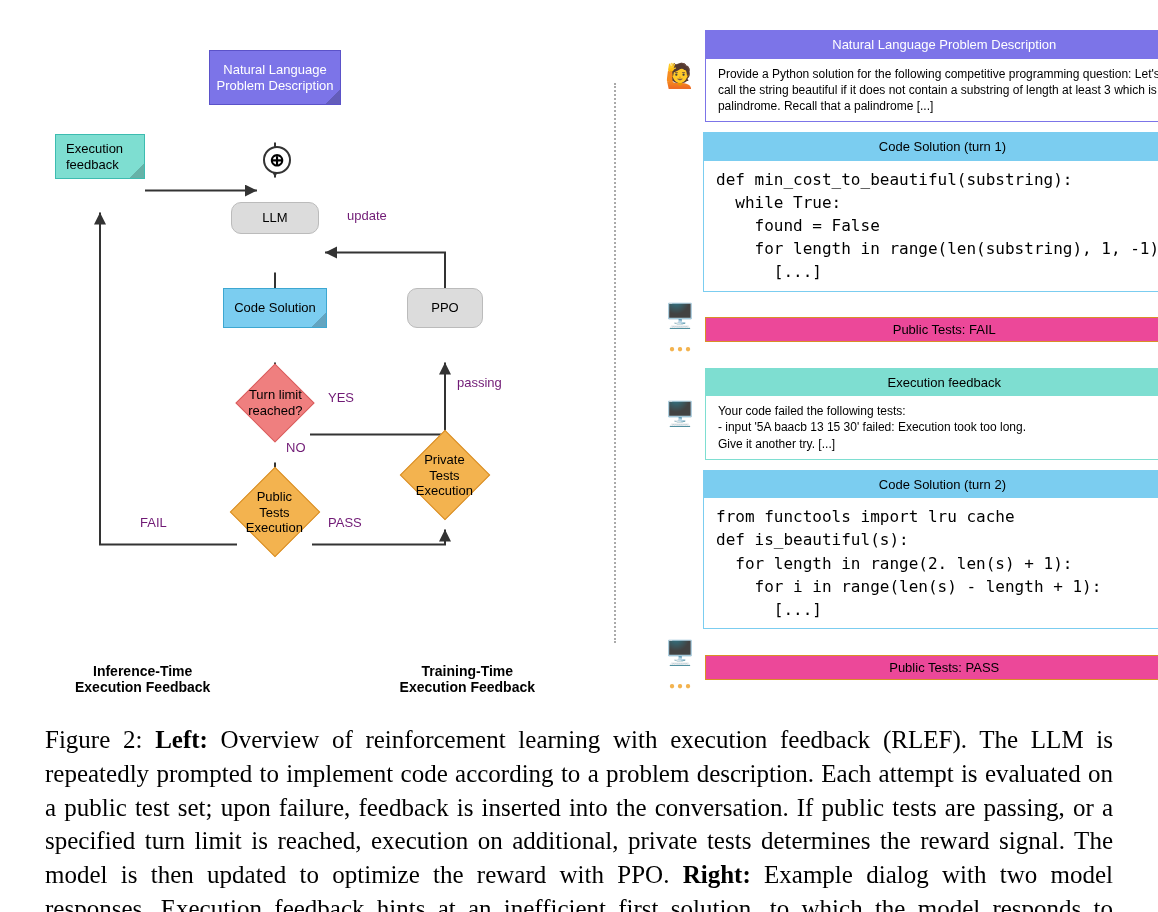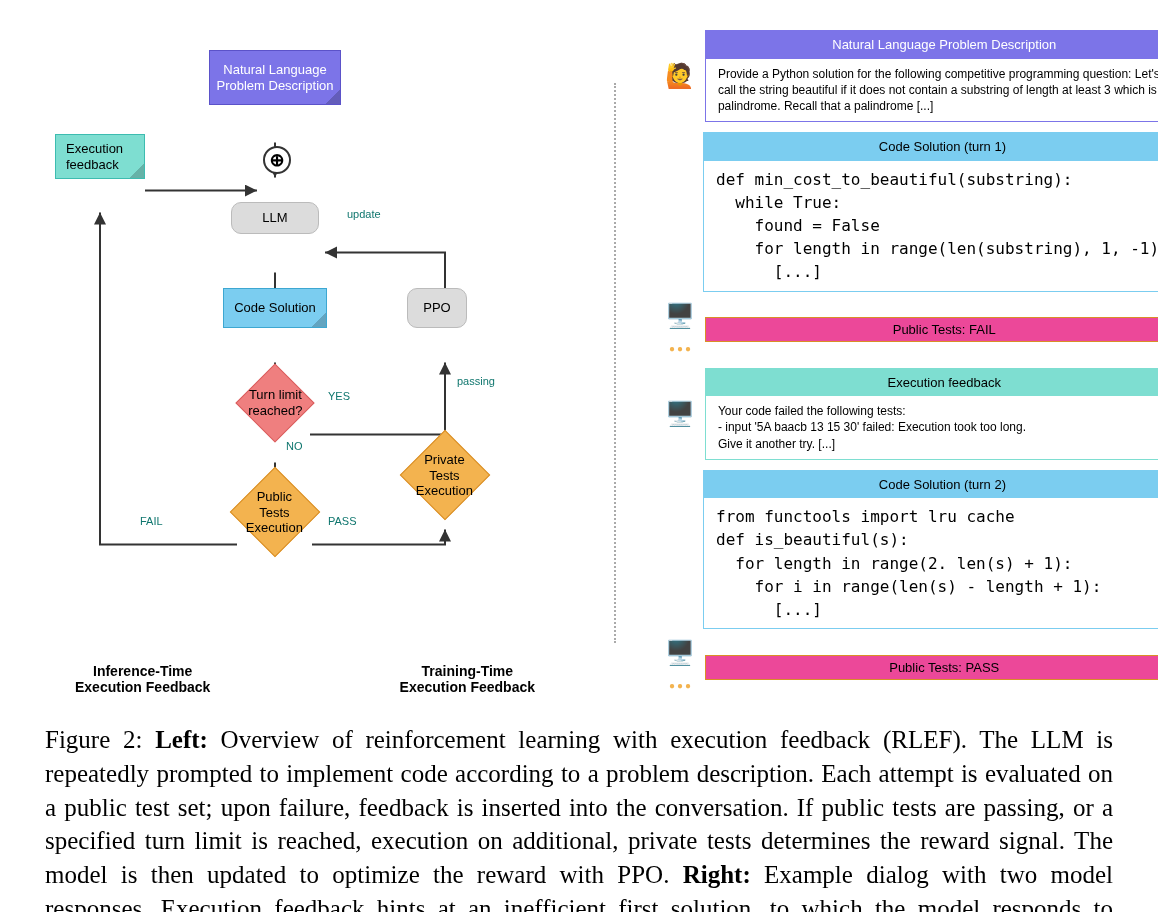--- a/index.html
+++ b/index.html
@@ -100,22 +100,22 @@
     border-radius: 50%;
     display: flex;
     align-items: center;
     justify-content: center;
     font-size: 18px;
     font-weight: 600;
     background: #fff;
   }
   .edge-label {
     position: absolute;
-    font-size: 11px;
-    color: #0f766e;
+    font-size: 13px;
+    color: #701a75;
   }
   .bottom-labels {
     position: absolute;
     left: 0;
     bottom: 0;
     width: 100%;
     display: flex;
     justify-content: space-between;
     font-size: 14px;
     font-weight: 600;
@@ -237,21 +237,21 @@
 
       <div class="node doc-teal fold" style="left:10px; top:104px; width:90px; height:45px; text-align:left; justify-content:flex-start; padding-left:10px;">Execution
 feedback</div>
 
       <div class="plus" style="left:218px; top:116px;">⊕</div>
 
       <div class="node llm" style="left:186px; top:172px; width:88px; height:32px;">LLM</div>
 
       <div class="node doc-blue fold" style="left:178px; top:258px; width:104px; height:40px;">Code Solution</div>
 
-      <div class="node ppo" style="left:362px; top:258px; width:60px; height:40px;">PPO</div>
+      <div class="node ppo" style="left:362px; top:258px; width:76px; height:40px;">PPO</div>
 
       <div class="node diamond d-red" style="left:202px; top:345px; width:56px; height:56px;">
         <span>Turn limit
 reached?</span>
       </div>
 
       <div class="node diamond d-orange" style="left:198px; top:450px; width:64px; height:64px;">
         <span>Public Tests
 Execution</span>
       </div>

